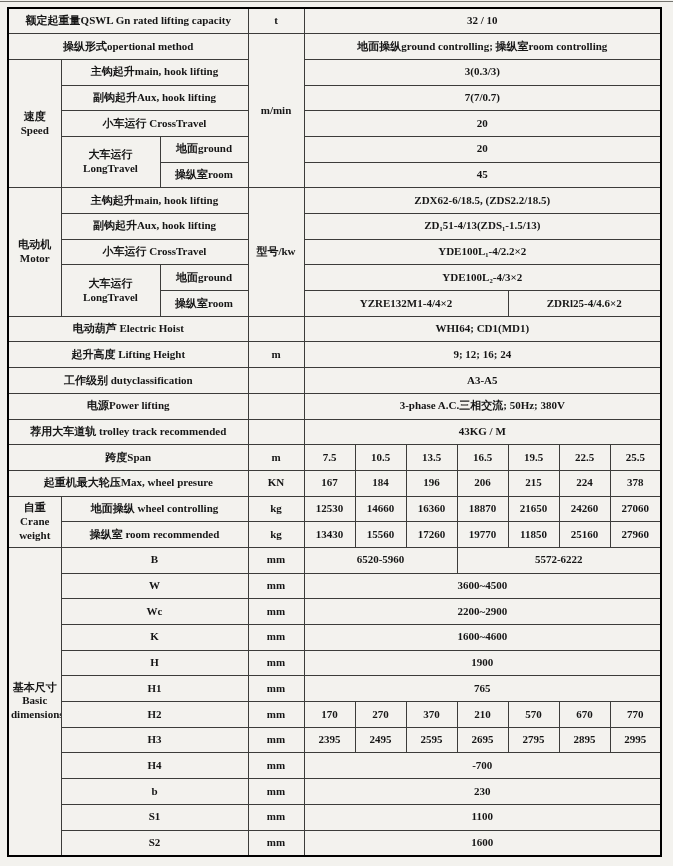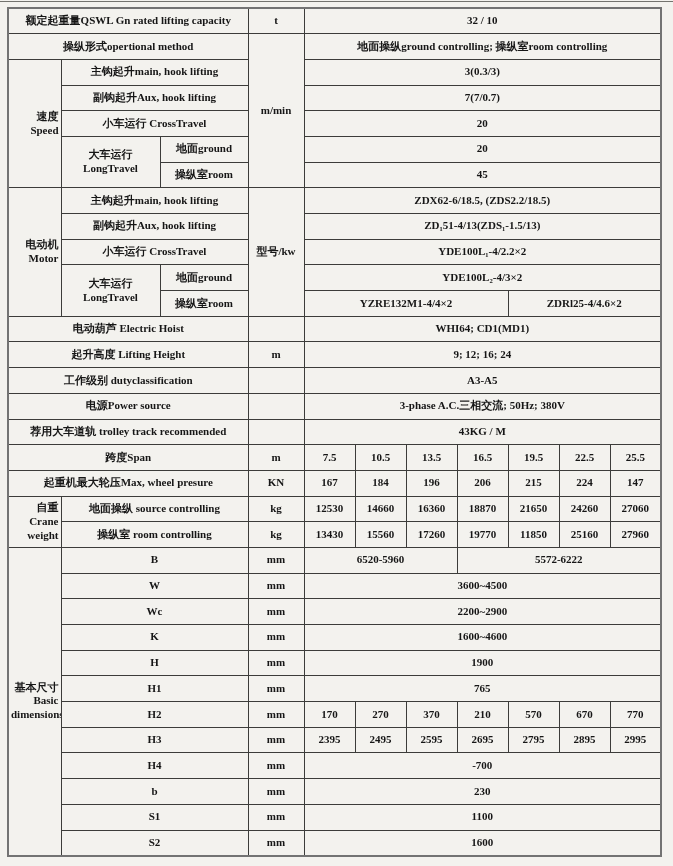--- a/index.html
+++ b/index.html
@@ -13,37 +13,37 @@
   .page-edge-top {
     position: absolute; top: 1px; left: 0;
     width: 673px; height: 1px;
     background: #73736e;
   }
   table.spec {
     position: absolute; left: 7px; top: 7px;
     width: 651px;
     border-collapse: collapse;
     table-layout: fixed;
-    border: 2px solid #737373;
+    border: 2px solid #000000;
   }
   table.spec tr { height: 25.7px; }
   table.spec td {
     border: 1px solid #3c3c3a;
     text-align: center;
     vertical-align: middle;
     font-family: "Liberation Serif", "DejaVu Serif", serif;
     font-weight: bold;
     font-size: 11px;
     color: #161616;
     padding: 0 2px;
     white-space: pre-line;
     line-height: 1.25;
     overflow: hidden;
   }
-  table.spec td.sect { font-size: 11px; text-align: right; }
+  table.spec td.sect { font-size: 11px; }
 </style>
 </head>
 <body>
 
 <div class="page-edge-top"></div>
 
 <table class="spec">
   <colgroup>
     <col style="width:53px">
       <col style="width:99px">
@@ -132,21 +132,21 @@
     <td colspan="3">起升高度 Lifting Height</td>
     <td>m</td>
     <td colspan="7">9; 12; 16; 24</td>
   </tr>
   <tr>
     <td colspan="3">工作级别 dutyclassification</td>
     <td></td>
     <td colspan="7">A3-A5</td>
   </tr>
   <tr>
-    <td colspan="3">电源Power source</td>
+    <td colspan="3">电源Power lifting</td>
     <td></td>
     <td colspan="7">3-phase A.C.三相交流; 50Hz; 380V</td>
   </tr>
   <tr>
     <td colspan="3">荐用大车道轨 trolley track recommended</td>
     <td></td>
     <td colspan="7">43KG / M</td>
   </tr>
 
   <tr>
@@ -162,39 +162,39 @@
   </tr>
   <tr>
     <td colspan="3">起重机最大轮压Max, wheel presure</td>
     <td>KN</td>
     <td>167</td>
     <td>184</td>
     <td>196</td>
     <td>206</td>
     <td>215</td>
     <td>224</td>
-    <td>147</td>
+    <td>378</td>
   </tr>
 
   <tr>
     <td rowspan="2" class="sect">自重
 Crane
 weight</td>
-    <td colspan="2">地面操纵 source controlling</td>
+    <td colspan="2">地面操纵 wheel controlling</td>
     <td>kg</td>
     <td>12530</td>
     <td>14660</td>
     <td>16360</td>
     <td>18870</td>
     <td>21650</td>
     <td>24260</td>
     <td>27060</td>
   </tr>
   <tr>
-    <td colspan="2">操纵室 room controlling</td>
+    <td colspan="2">操纵室 room recommended</td>
     <td>kg</td>
     <td>13430</td>
     <td>15560</td>
     <td>17260</td>
     <td>19770</td>
     <td>11850</td>
     <td>25160</td>
     <td>27960</td>
   </tr>
 

